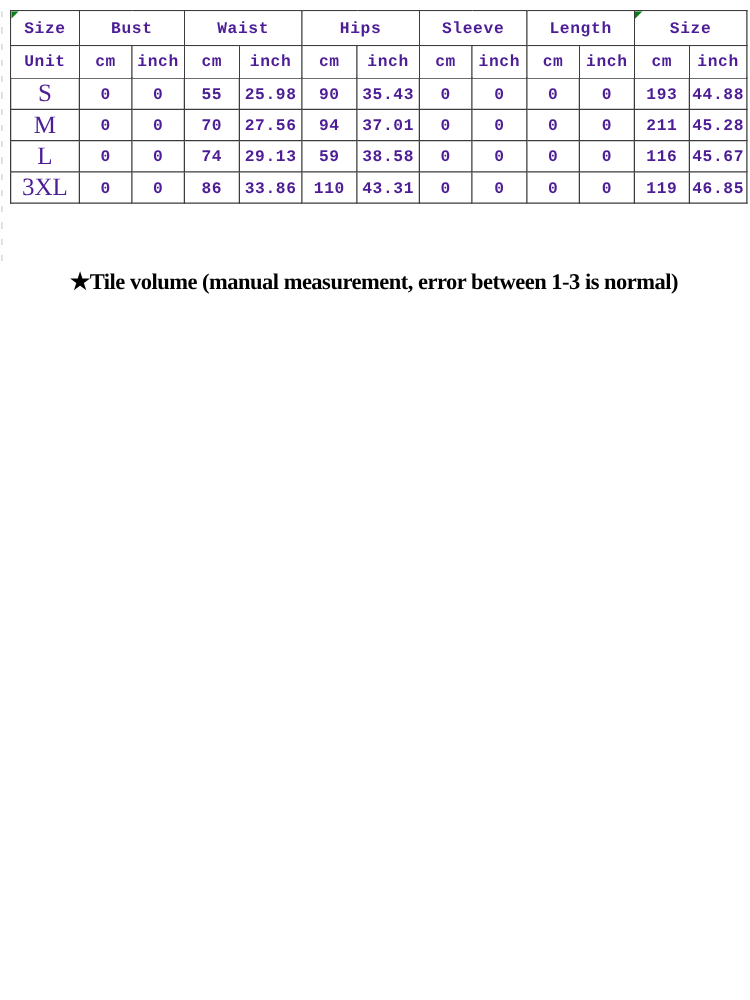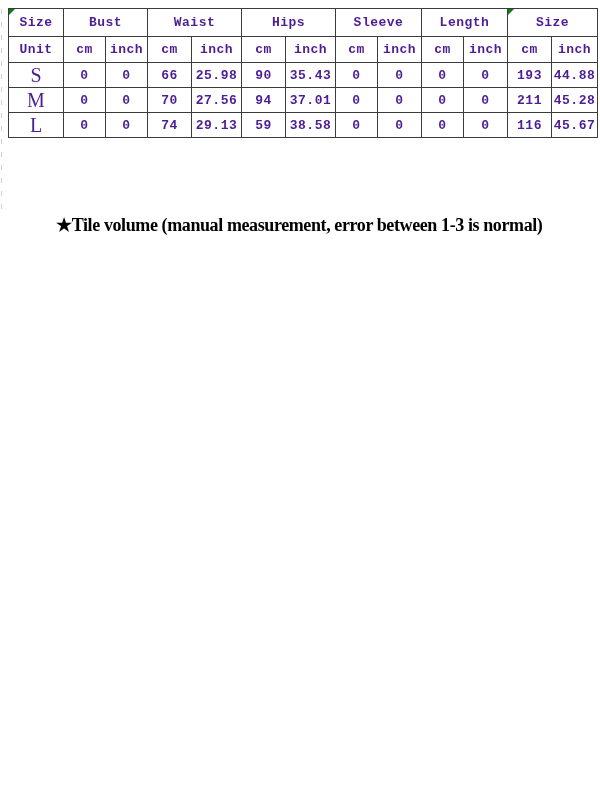--- a/index.html
+++ b/index.html
@@ -96,21 +96,21 @@
       <th>inch</th>
       <th>cm</th>
       <th>inch</th>
     </tr>
   </thead>
   <tbody>
       <tr>
         <td class="size-cell">S</td>
         <td>0</td>
         <td>0</td>
-        <td>66</td>
+        <td>55</td>
         <td>25.98</td>
         <td>90</td>
         <td>35.43</td>
         <td>0</td>
         <td>0</td>
         <td>0</td>
         <td>0</td>
         <td>193</td>
         <td>44.88</td>
       </tr>
@@ -137,16 +137,31 @@
         <td>29.13</td>
         <td>59</td>
         <td>38.58</td>
         <td>0</td>
         <td>0</td>
         <td>0</td>
         <td>0</td>
         <td>116</td>
         <td>45.67</td>
       </tr>
+      <tr>
+        <td class="size-cell">3XL</td>
+        <td>0</td>
+        <td>0</td>
+        <td>86</td>
+        <td>33.86</td>
+        <td>110</td>
+        <td>43.31</td>
+        <td>0</td>
+        <td>0</td>
+        <td>0</td>
+        <td>0</td>
+        <td>119</td>
+        <td>46.85</td>
+      </tr>
     </tbody>
 </table>
 
 <div class="footnote">★Tile volume (manual measurement, error between 1-3 is normal)</div>
 
 </body></html>

